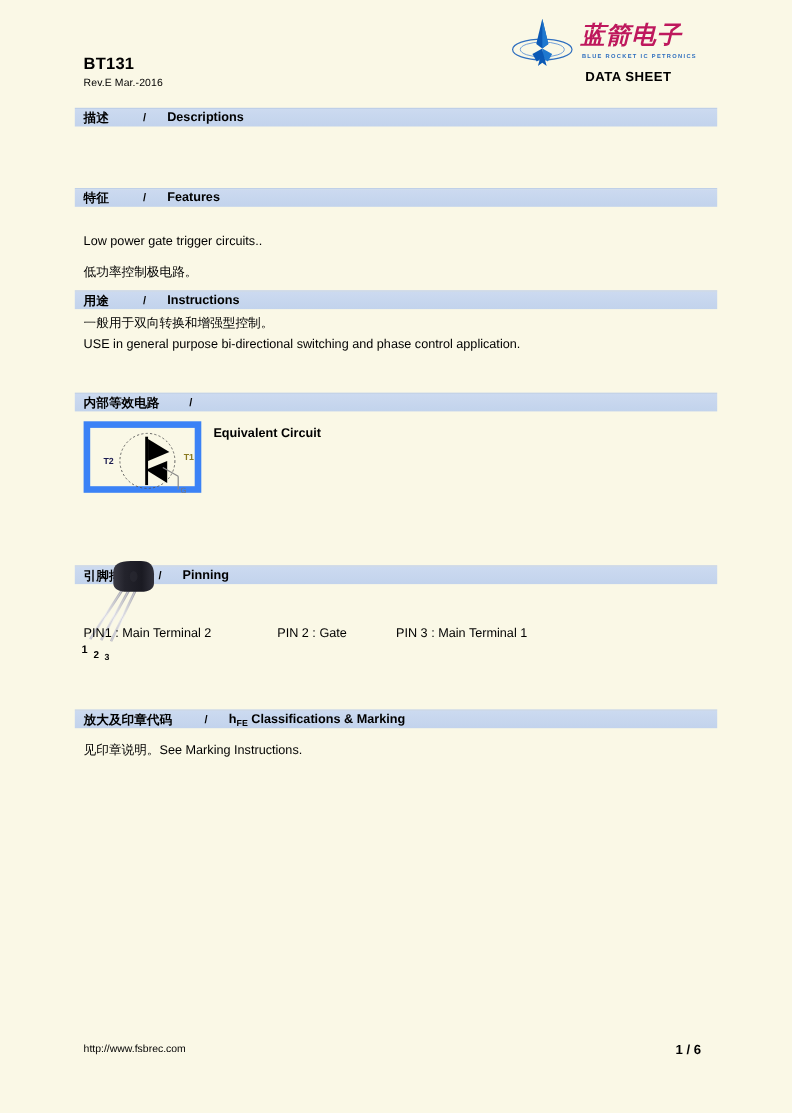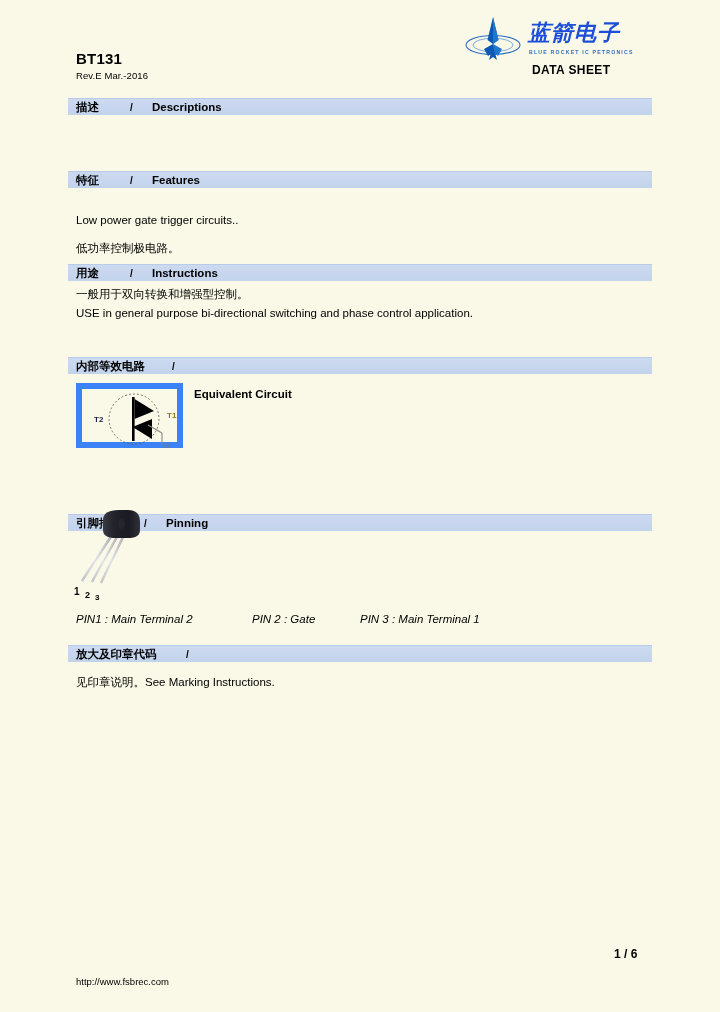--- a/index.html
+++ b/index.html
@@ -59,21 +59,21 @@
     width: 62px;
     height: 54px;
   }
   .logo-cn {
     position: absolute;
     left: 74px;
     top: 6px;
     font-size: 22px;
     font-weight: bold;
     font-style: italic;
-    color: #1d4ed8;
+    color: #be185d;
     letter-spacing: 1px;
     line-height: 1;
     font-family: "DejaVu Sans", sans-serif;
   }
   .logo-en {
     position: absolute;
     left: 75px;
     top: 33px;
     font-size: 5.2px;
     font-weight: bold;
@@ -165,34 +165,33 @@
     font-size: 9px;
     font-weight: bold;
   }
   .pin-nums span { position: absolute; }
   .pn1 { left: 0px;  top: 0px;  font-size: 10px; }
   .pn2 { left: 11px; top: 4px;  font-size: 9px; }
   .pn3 { left: 21px; top: 7px;  font-size: 8px; }
 
   .pin-desc {
     position: absolute;
-    top: 613px;
+    top: 570px;
     font-size: 11.5px;
     white-space: nowrap;
-    font-style: italic;
   }
   .pd1 { left: 76px; }
   .pd2 { left: 252px; }
   .pd3 { left: 360px; }
 
   
   .footer-url {
     position: absolute;
     left: 76px;
-    top: 976px;
+    top: 948px;
     font-size: 9.5px;
   }
   .footer-page {
     position: absolute;
     left: 614px;
     top: 947px;
     font-size: 12px;
     font-weight: bold;
   }
 </style>
@@ -309,19 +308,20 @@
     <span class="pn3">3</span>
   </div>
 
   <div class="pin-desc pd1">PIN1 : Main Terminal 2</div>
   <div class="pin-desc pd2">PIN 2 : Gate</div>
   <div class="pin-desc pd3">PIN 3 : Main Terminal 1</div>
 
   <div class="sec-bar" style="top:645px;">
     <span class="cn">放大及印章代码</span>
     <span class="slash" style="left:118px;">/</span>
+    <span class="en" style="left:140px;"><span>h</span><sub>FE</sub><span> Classifications &amp; Marking</span></span>
   </div>
   <div class="body-line" style="top:675px;">见印章说明。See Marking Instructions.</div>
 
   <div class="footer-url">http://www.fsbrec.com</div>
   <div class="footer-page">1 / 6</div>
 
 </div>
 
 </body></html>

